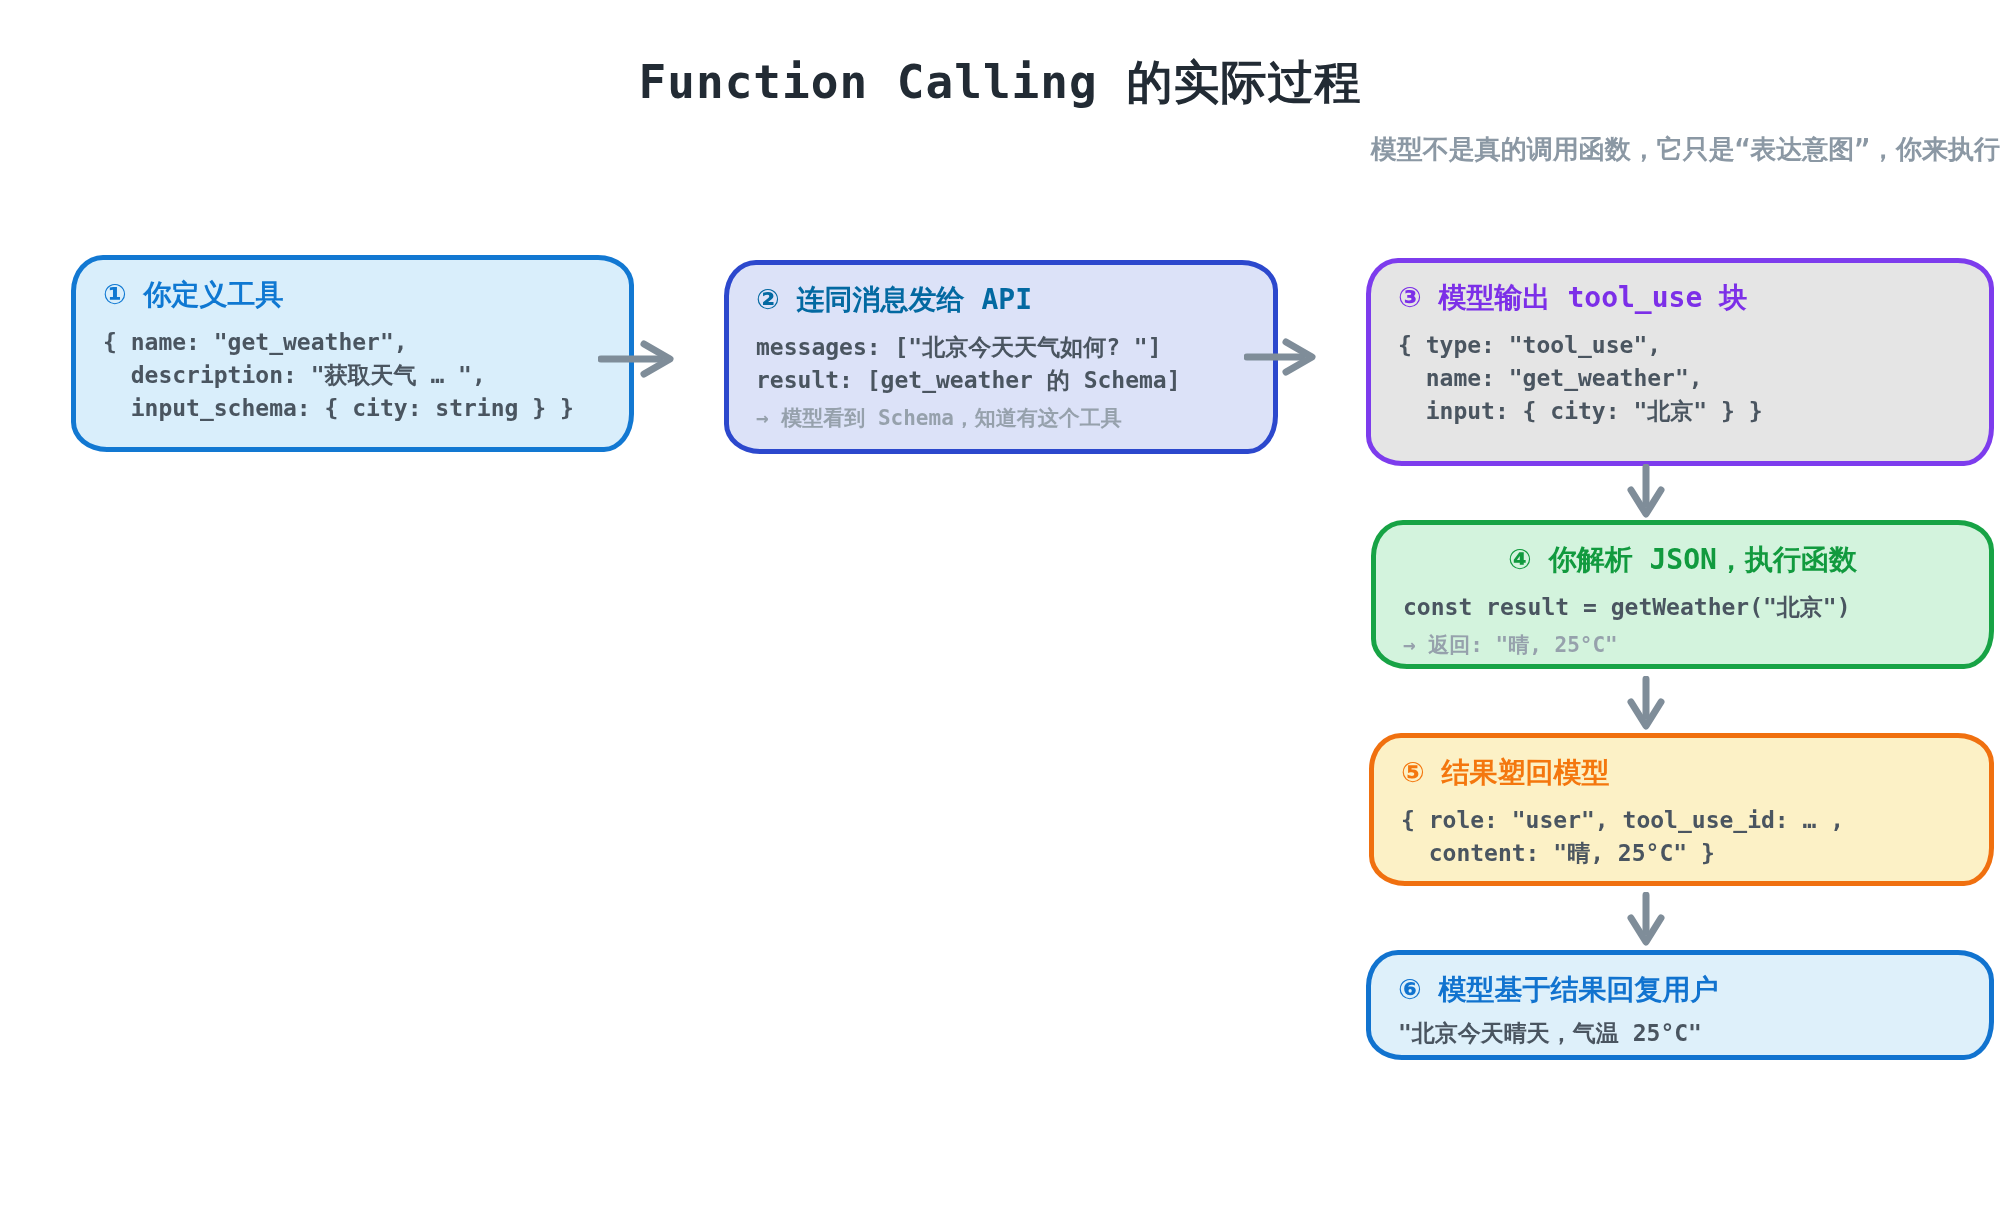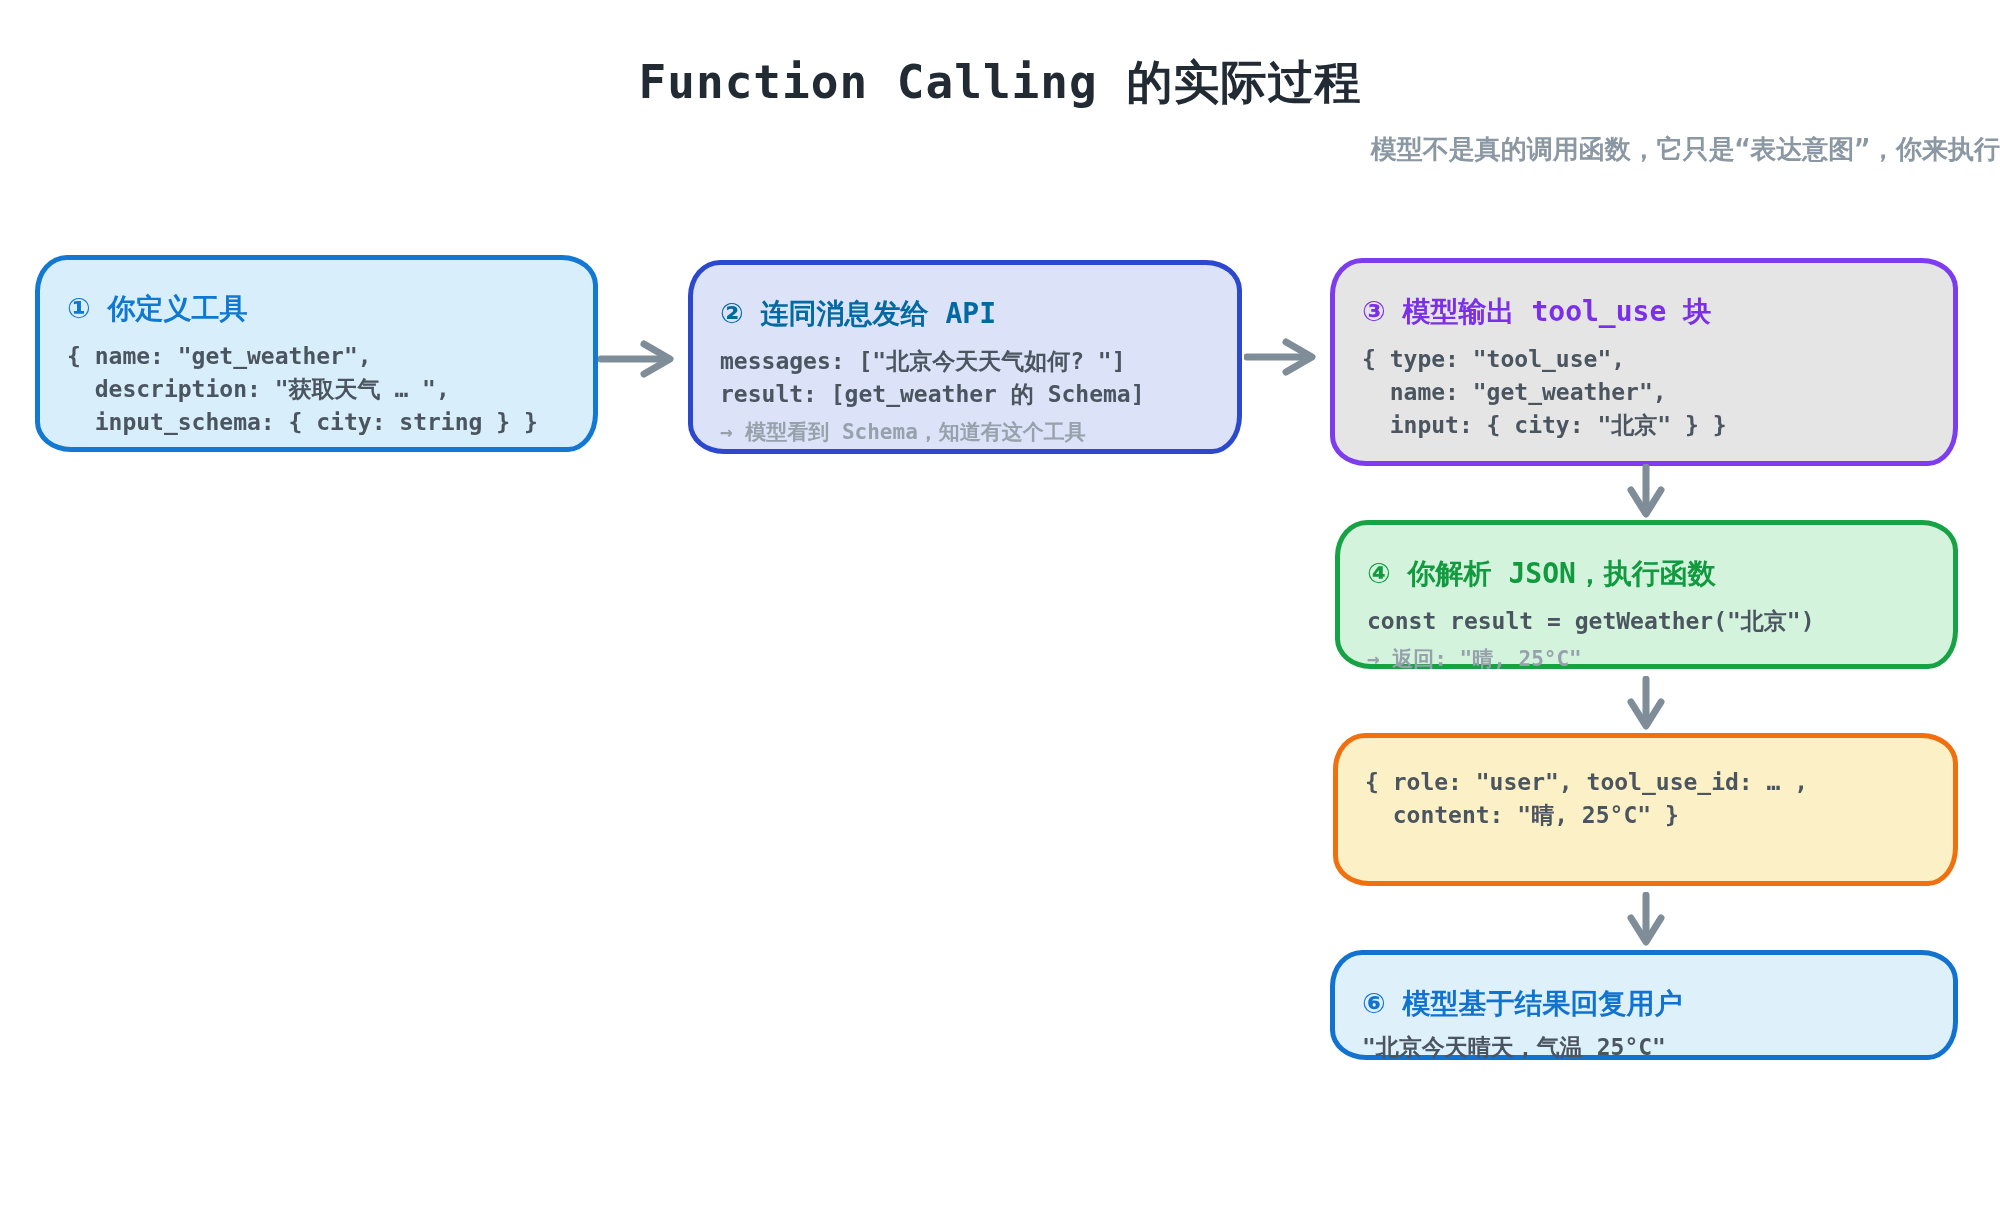--- a/index.html
+++ b/index.html
@@ -12,35 +12,36 @@
     font-size:46px;font-weight:bold;color:#222b34;letter-spacing:1px;
   }
   .subtitle{
     position:absolute;top:132px;left:0;width:100%;text-align:right;
     font-size:26px;font-weight:600;color:#8b98a4;
   }
   .box{
     position:absolute;box-sizing:border-box;
     border-width:5px;border-style:solid;
     border-radius:32px 36px 30px 36px / 36px 30px 38px 30px;
-    padding:28px 27px 10px 27px;
+    padding:14px 27px 10px 27px;
+    margin-left:36px;
   }
   .hdr{font-size:28px;font-weight:bold;margin:2px 0 12px 0;white-space:pre;}
   .code{font-size:23px;font-weight:600;color:#4a5560;line-height:33px;white-space:pre;}
   .note{font-size:21px;font-weight:600;color:#96a1ac;margin-top:7px;white-space:pre;}
   .warn{font-size:21px;font-weight:bold;color:#e3182e;margin-top:5px;white-space:pre;}
 
   .b1{left:35px;  top:255px;width:563px;height:197px;background:#d9eefb;border-color:#1278d2;}
   .b1 .hdr{color:#0f78d2;}
   .b2{left:688px; top:260px;width:554px;height:194px;background:#dce2f8;border-color:#2c48cd;}
   .b2 .hdr{color:#0369a1;}
   .b3{left:1330px;top:258px;width:628px;height:208px;background:#e5e5e5;border-color:#7d3ced;}
   .b3 .hdr{color:#7c2fe8;}
   .b4{left:1335px;top:520px;width:623px;height:149px;background:#d3f3dd;border-color:#17a345;}
-  .b4 .hdr{color:#119a3e;}
+  .b4 .hdr{color:#119a3e;text-align:center;}
   .b5{left:1333px;top:733px;width:625px;height:153px;background:#fcf1c6;border-color:#f0700f;}
   .b5 .hdr{color:#f4770e;}
   .b6{left:1330px;top:950px;width:628px;height:110px;background:#def0fa;border-color:#1173cf;}
   .b6 .hdr{color:#1173cf;margin-bottom:8px;}
 
   .arrow{position:absolute;}
   .arrow svg{display:block;}
 </style>
 </head>
 <body>
@@ -97,20 +98,21 @@
 </div>
 
 <div class="arrow" style="left:1624px;top:676px;">
   <svg width="44" height="56" viewBox="0 0 44 56">
     <line x1="22" y1="3" x2="22" y2="40" stroke="#7f8d99" stroke-width="7" stroke-linecap="round"></line>
     <polyline points="7,26 22,50 37,26" fill="none" stroke="#7f8d99" stroke-width="7" stroke-linecap="round" stroke-linejoin="round"></polyline>
   </svg>
 </div>
 
 <div class="box b5">
+  <div class="hdr">⑤ 结果塑回模型</div>
   <div class="code">{ role: "user", tool_use_id: … ,</div>
   <div class="code">  content: "晴, 25°C" }</div>
 </div>
 
 <div class="arrow" style="left:1624px;top:892px;">
   <svg width="44" height="56" viewBox="0 0 44 56">
     <line x1="22" y1="3" x2="22" y2="40" stroke="#7f8d99" stroke-width="7" stroke-linecap="round"></line>
     <polyline points="7,26 22,50 37,26" fill="none" stroke="#7f8d99" stroke-width="7" stroke-linecap="round" stroke-linejoin="round"></polyline>
   </svg>
 </div>

